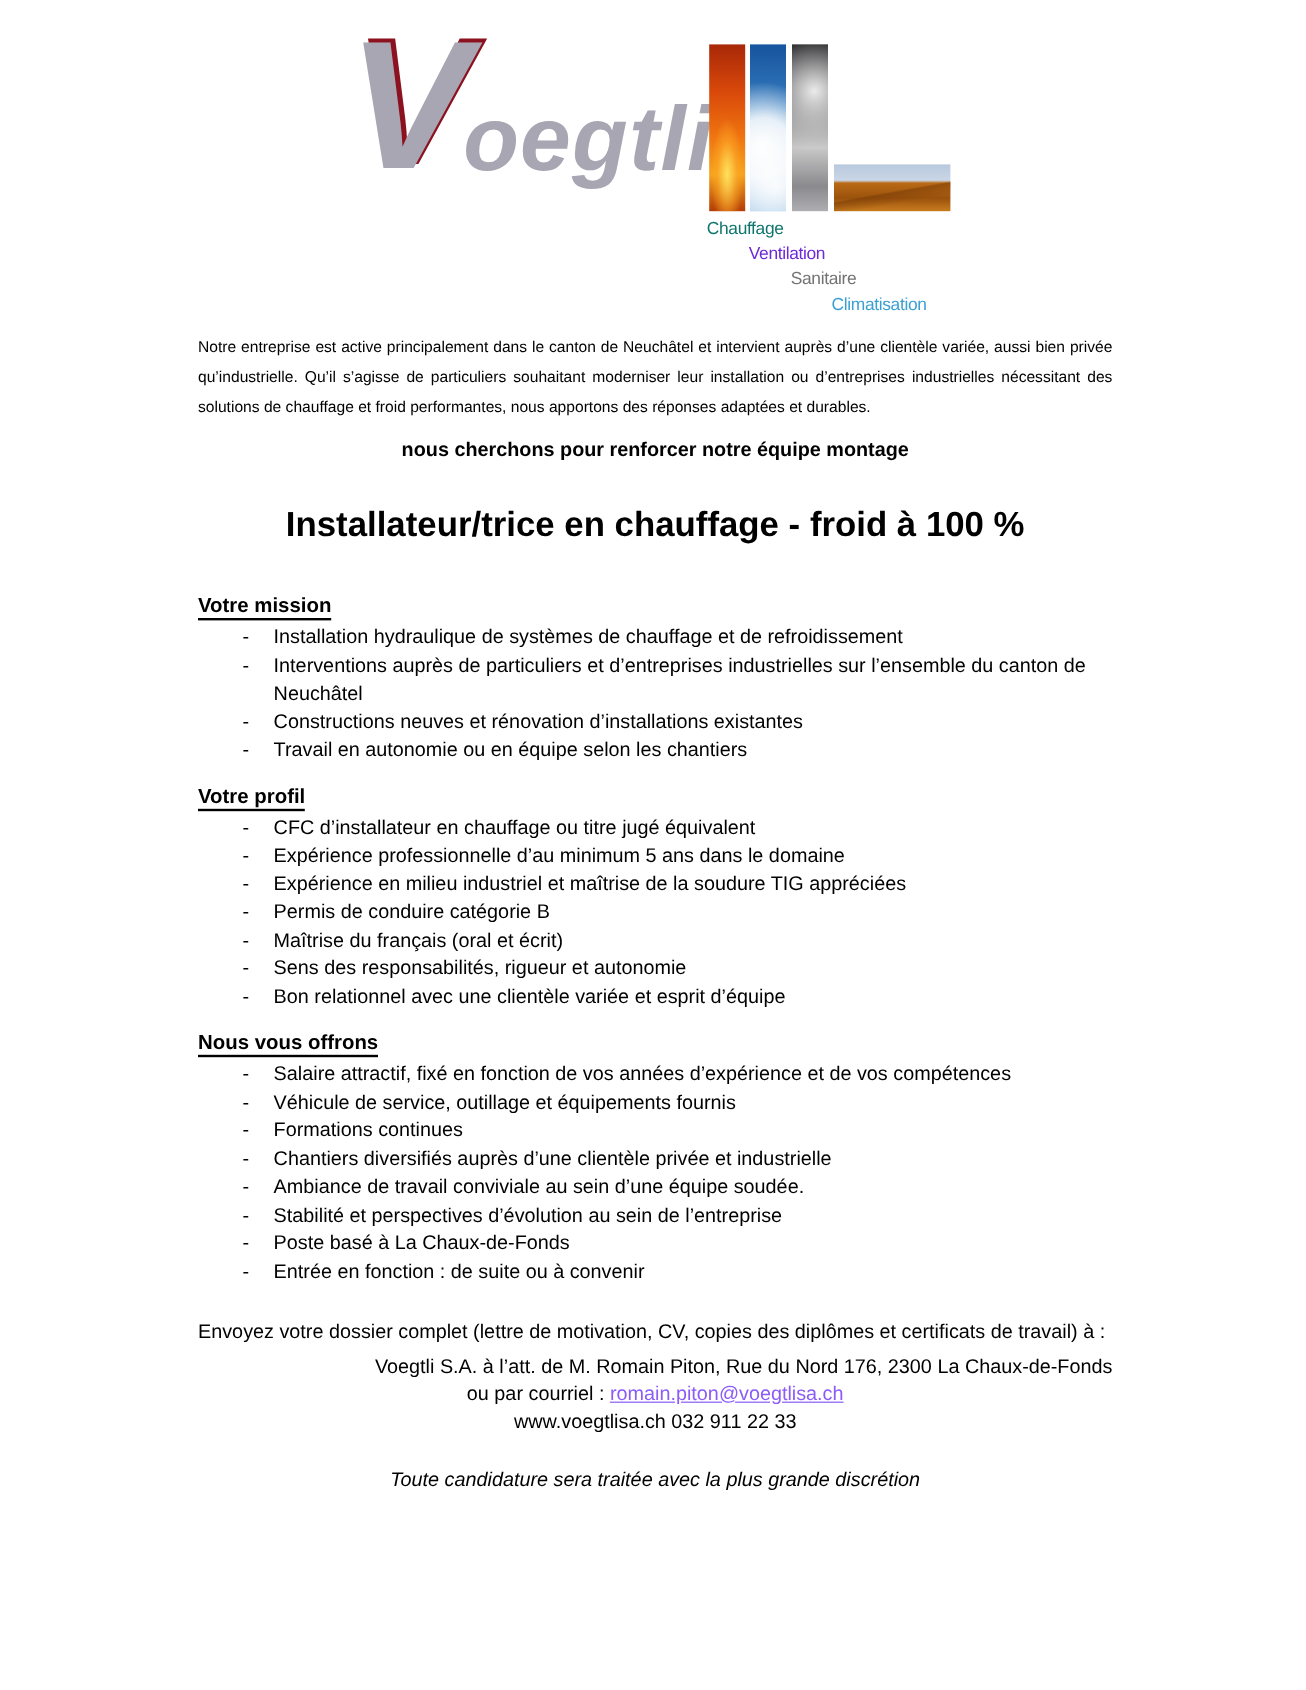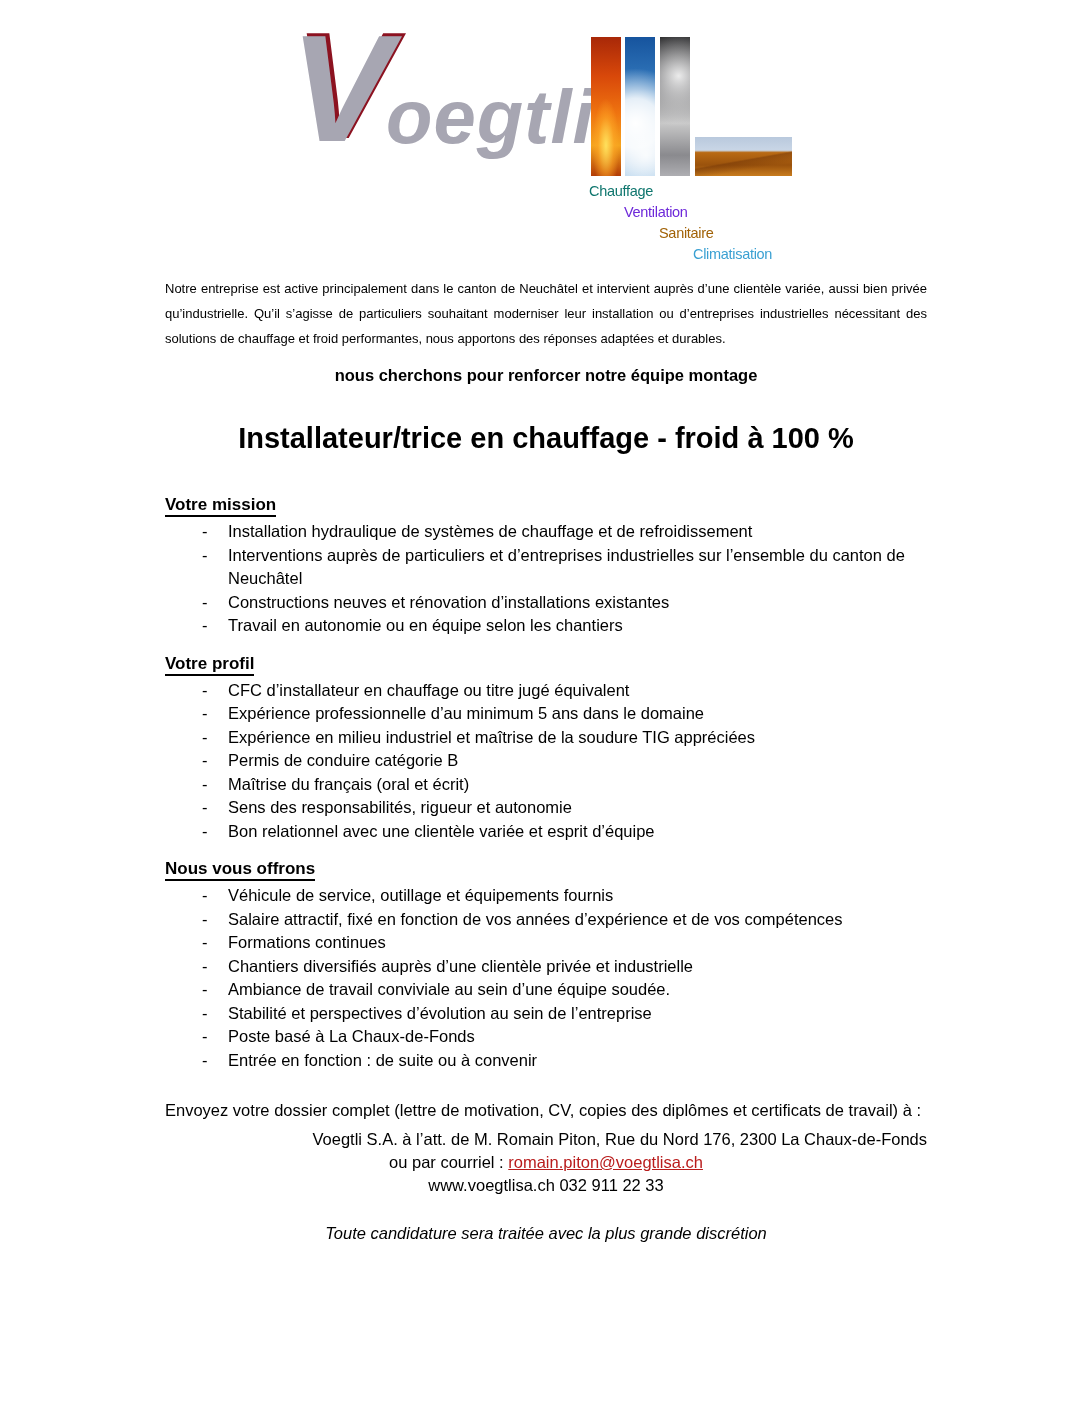--- a/index.html
+++ b/index.html
@@ -41,42 +41,42 @@
       radial-gradient(circle at 62% 28%, rgba(245,245,245,.95) 0%, rgba(245,245,245,0) 50%),
       linear-gradient(to bottom,#0b0b0d 0%,#3c3c40 32%,#c8c8c8 62%,#8a8a8e 85%,#aeaeb2 100%);}
   .strip-desert{position:absolute;left:104px;top:100px;width:97px;height:39px;
     background:
       linear-gradient(170deg, rgba(0,0,0,0) 55%, rgba(120,58,8,.55) 58%, rgba(120,58,8,0) 75%),
       linear-gradient(to bottom,#b9c9dd 0%,#c9d6e6 34%,#b96a14 40%,#9a520c 72%,#c87c1e 100%);}
   .services{position:absolute;left:356px;top:0;width:260px;}
   .svc{position:absolute;font-size:14.5px;letter-spacing:-0.3px;white-space:nowrap;}
   .svc1{left:-2px;top:143px;color:#0f766e;}
   .svc2{left:33px;top:164px;color:#6d28d9;}
-  .svc3{left:68px;top:185px;color:#a16207;}
+  .svc3{left:68px;top:185px;color:#737373;}
   .svc4{left:102px;top:206px;color:#3aa0d2;}
 
   
   .content{position:absolute;left:165px;top:276px;width:762px;}
   .intro{margin:0;font-size:13px;line-height:25px;text-align:justify;}
   .tagline{margin:15px 0 0;font-size:16.5px;font-weight:bold;text-align:center;}
   .job-title{margin:37px 0 0;font-size:29px;font-weight:bold;text-align:center;letter-spacing:0;}
   .section{margin-top:0;}
   .sec-mission{margin-top:40px;}
   .sec-profil{margin-top:16px;}
   .sec-offre{margin-top:16px;}
   .section h2{margin:0;font-size:17px;font-weight:bold;display:block;}
   .section h2 span{border-bottom:2px solid #000;padding-bottom:1px;}
   .section ul{margin:5px 0 0;padding:0;list-style:none;}
   .section li{position:relative;padding-left:63px;font-size:16.5px;line-height:23.5px;}
   .section li::before{content:"-";position:absolute;left:37px;}
 
   .apply{margin:26px 0 0;font-size:16.5px;line-height:25px;}
   .addr{margin:5px 0 0;font-size:16.5px;line-height:23px;text-align:right;}
   .email-line{margin:0;font-size:16.5px;line-height:23px;text-align:center;}
-  .email-line a{color:#b91c1c;}
+  .email-line a{color:#8b5cf6;}
   .web-line{margin:0;font-size:16.5px;line-height:23px;text-align:center;}
   .note{margin:27px 0 0;font-size:16.5px;font-style:italic;text-align:center;}
 </style>
 </head>
 <body>
 
 <div class="page">
 
   <div class="logo-block">
     <div class="wordmark">
@@ -124,22 +124,22 @@
           <li>Permis de conduire catégorie B</li>
           <li>Maîtrise du français (oral et écrit)</li>
           <li>Sens des responsabilités, rigueur et autonomie</li>
           <li>Bon relationnel avec une clientèle variée et esprit d’équipe</li>
         </ul>
     </div>
 
     <div class="section sec-offre">
       <h2><span>Nous vous offrons</span></h2>
       <ul>
+          <li>Salaire attractif, fixé en fonction de vos années d’expérience et de vos compétences</li>
           <li>Véhicule de service, outillage et équipements fournis</li>
-          <li>Salaire attractif, fixé en fonction de vos années d’expérience et de vos compétences</li>
           <li>Formations continues</li>
           <li>Chantiers diversifiés auprès d’une clientèle privée et industrielle</li>
           <li>Ambiance de travail conviviale au sein d’une équipe soudée.</li>
           <li>Stabilité et perspectives d’évolution au sein de l’entreprise</li>
           <li>Poste basé à La Chaux-de-Fonds</li>
           <li>Entrée en fonction : de suite ou à convenir</li>
         </ul>
     </div>
 
     <p class="apply">Envoyez votre dossier complet (lettre de motivation, CV, copies des diplômes et certificats de travail) à :</p>

